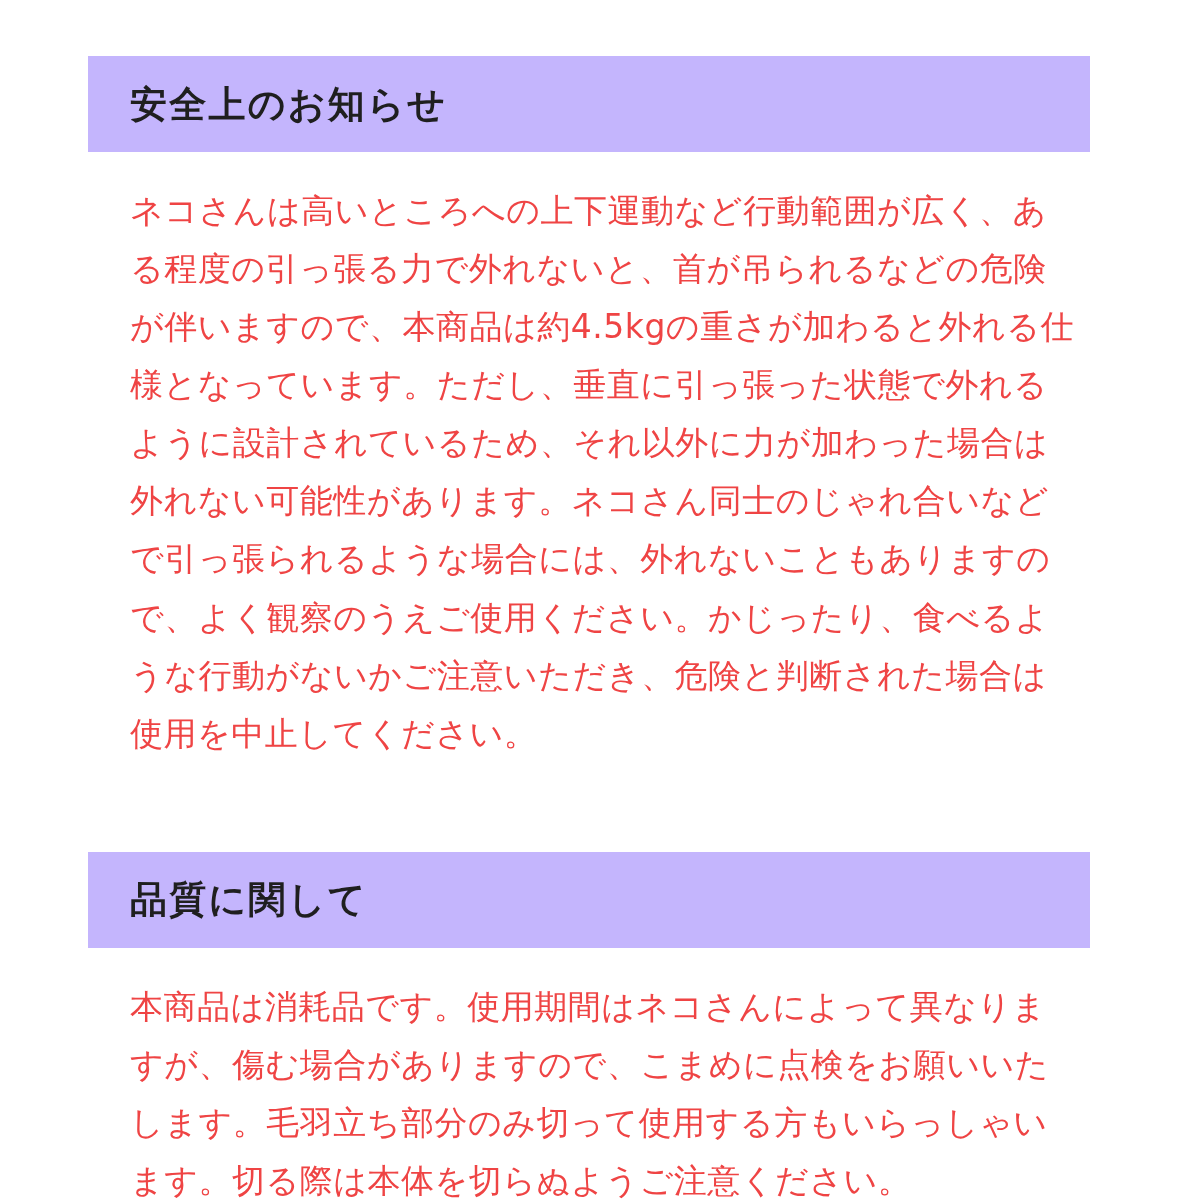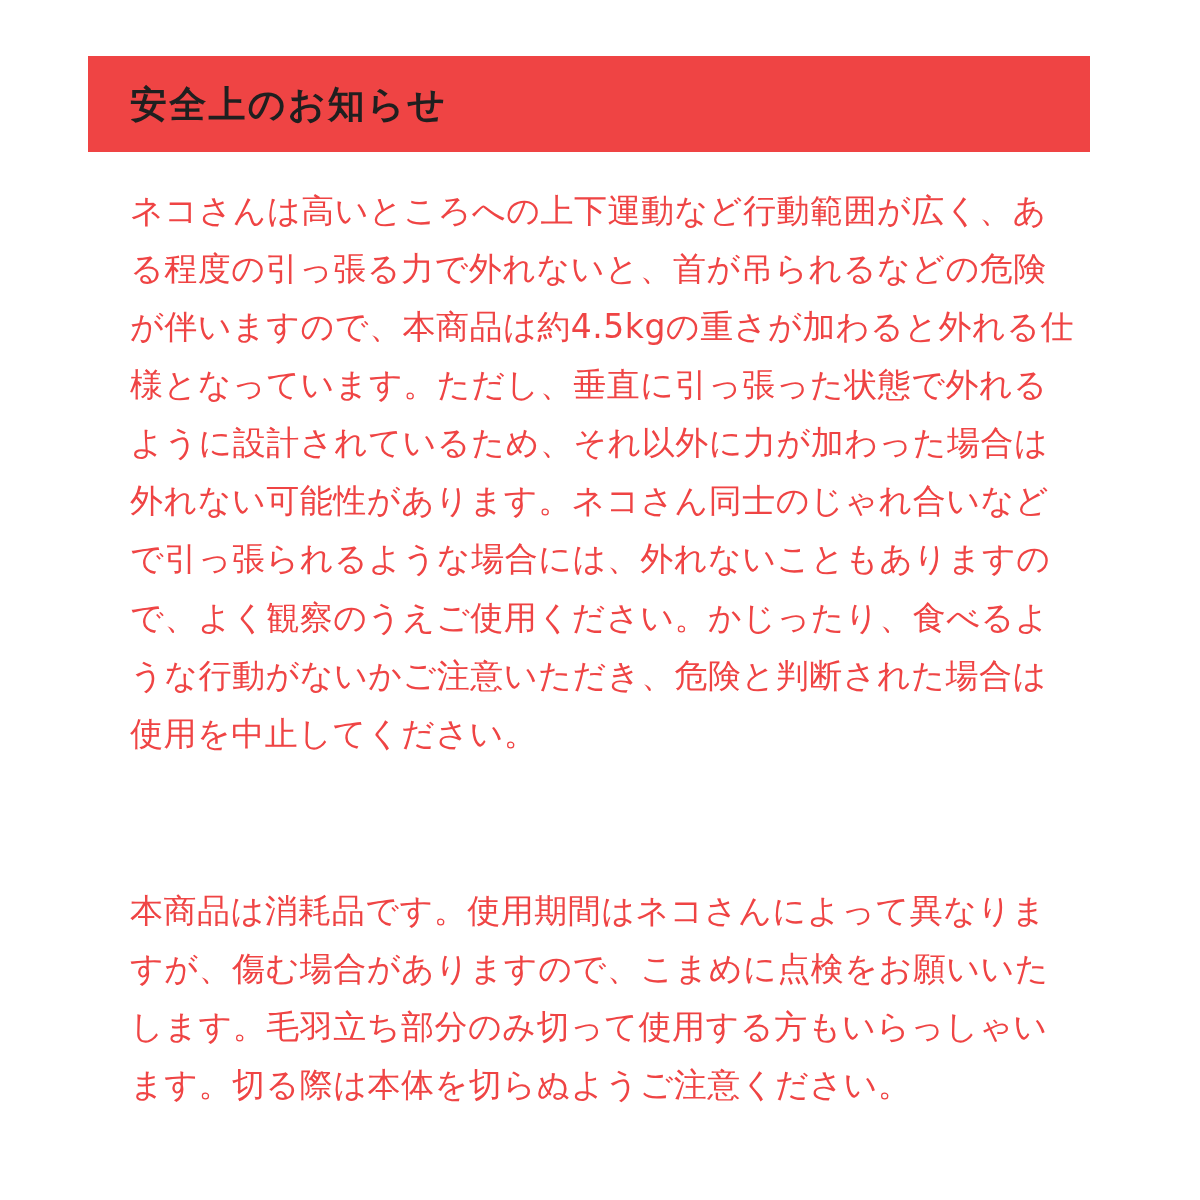--- a/index.html
+++ b/index.html
@@ -18,21 +18,21 @@
   .page {
     width: 1200px;
     height: 1200px;
     box-sizing: border-box;
     padding: 56px 130px 0 130px;
     position: relative;
   }
 
   
   .section-heading {
-    background: #ef4444;
+    background: #c4b5fd;
     box-sizing: border-box;
     height: 96px;
     display: flex;
     align-items: center;
     
     margin-left: -42px;
     padding-left: 42px;
     width: 1002px;
     font-family: Liberation Serif, serif;
   }
@@ -68,16 +68,19 @@
   <div class="section">
     <div class="section-heading">
       <span class="title">安全上のお知らせ</span>
     </div>
     <p class="body-text">ネコさんは高いところへの上下運動など行動範囲が広く、ある程度の引っ張る力で外れないと、首が吊られるなどの危険が伴いますので、本商品は約4.5kgの重さが加わると外れる仕様となっています。ただし、垂直に引っ張った状態で外れるように設計されているため、それ以外に力が加わった場合は外れない可能性があります。ネコさん同士のじゃれ合いなどで引っ張られるような場合には、外れないこともありますので、よく観察のうえご使用ください。かじったり、食べるような行動がないかご注意いただき、危険と判断された場合は使用を中止してください。</p>
   </div>
 
   <div class="gap"></div>
 
   <div class="section">
+    <div class="section-heading">
+      <span class="title">品質に関して</span>
+    </div>
     <p class="body-text">本商品は消耗品です。使用期間はネコさんによって異なりますが、傷む場合がありますので、こまめに点検をお願いいたします。毛羽立ち部分のみ切って使用する方もいらっしゃいます。切る際は本体を切らぬようご注意ください。</p>
   </div>
 
 </div>
 
 </body></html>

